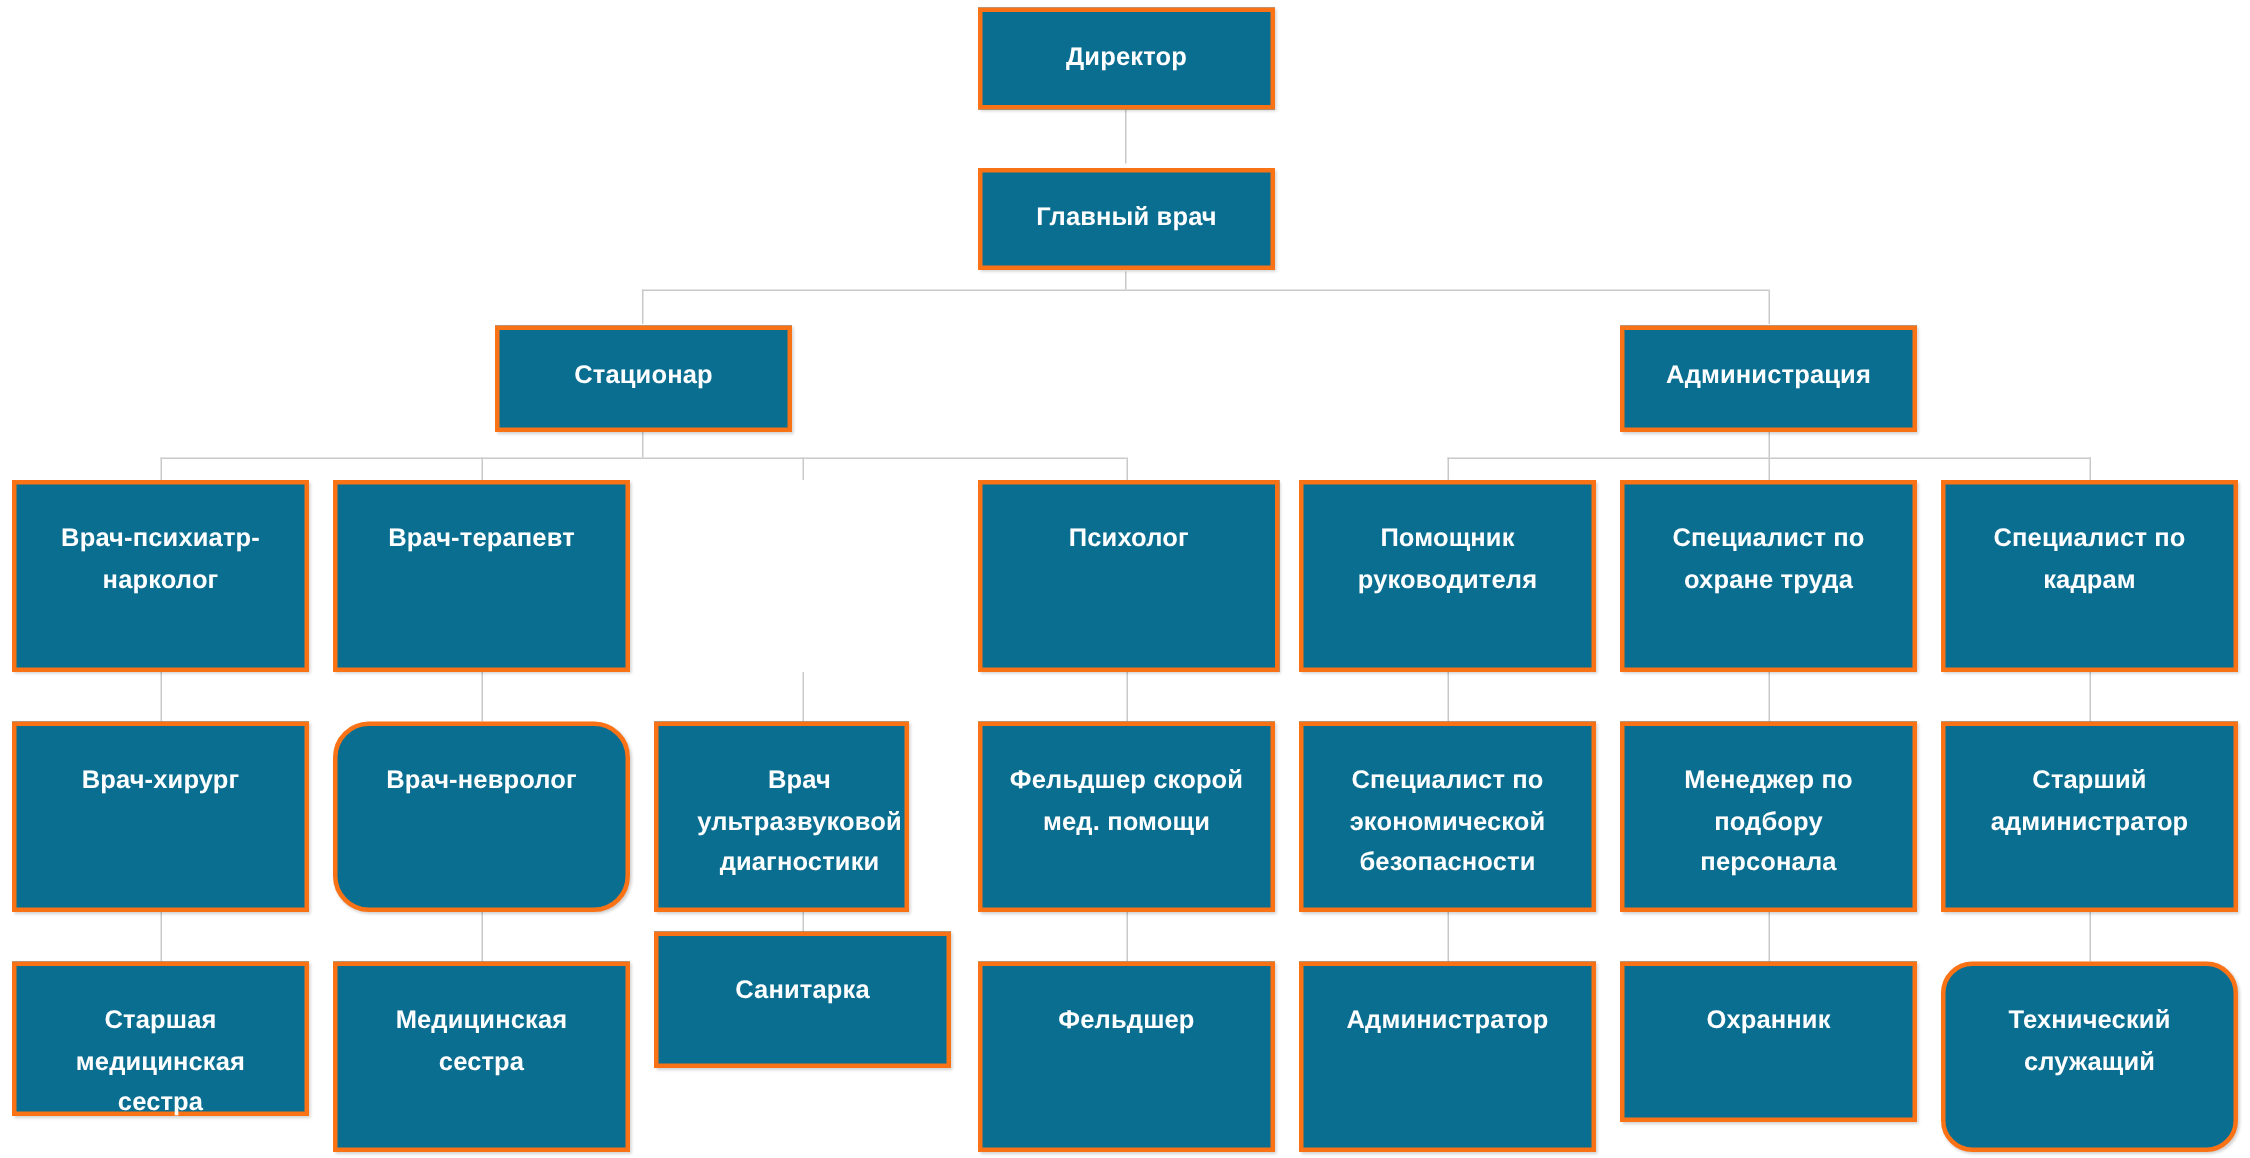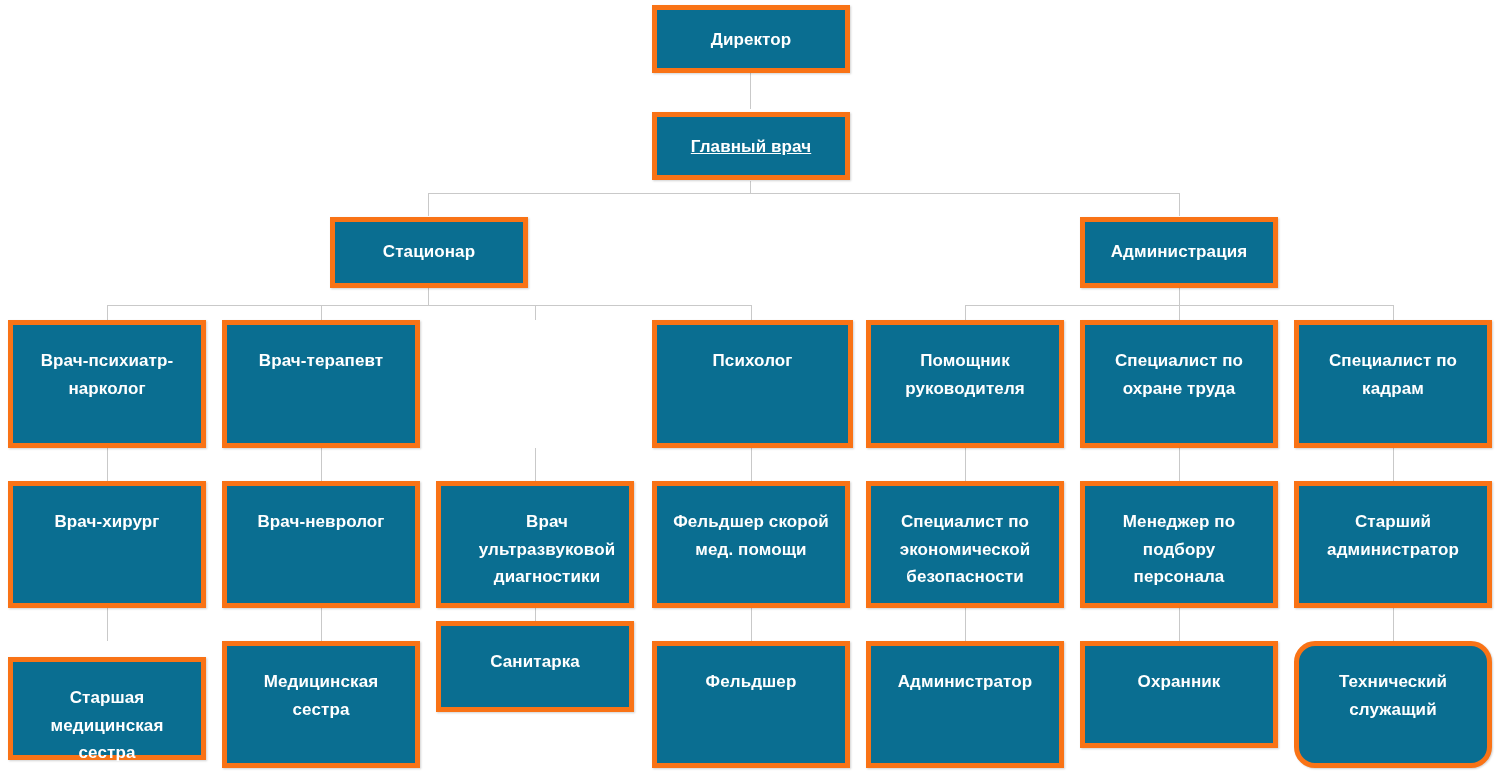--- a/index.html
+++ b/index.html
@@ -21,21 +21,21 @@
   .node {
     position: absolute;
     box-sizing: border-box;
     background: #0a6e91;
     color: #ffffff;
     font-size: 17px;
     font-weight: bold;
     line-height: 1.62;
     text-align: center;
     letter-spacing: 0.1px;
-    border: 5px solid #f97316;
+    border: 3px solid #f97316;
     box-shadow: 1px 1px 2px rgba(0,0,0,0.18);
     display: block;
     padding-top: 16px;
     white-space: pre-line;
     cursor: pointer;
   }
   .node.pad-22 { padding-top: 22px; }
   .connector {
     position: absolute;
     background: #c9c9c9;
@@ -80,53 +80,53 @@
   <div class="connector v" style="left:107px; top:608px; height:33px;"></div>
   <div class="connector v" style="left:321px; top:608px; height:33px;"></div>
   <div class="connector v" style="left:535px; top:608px; height:33px;"></div>
   <div class="connector v" style="left:751px; top:608px; height:33px;"></div>
   <div class="connector v" style="left:965px; top:608px; height:33px;"></div>
   <div class="connector v" style="left:1179px; top:608px; height:33px;"></div>
   <div class="connector v" style="left:1393px; top:608px; height:33px;"></div>
 
   <div class="node" style="left:652px; top:5px; width:198px; height:68px;">Директор</div>
 
-  <div class="node" style="left:652px; top:112px; width:198px; height:68px;text-decoration:underline;">Главный врач</div>
+  <div class="node" style="left:652px; top:112px; width:198px; height:68px;">Главный врач</div>
 
   <div class="node" style="left:330px; top:217px; width:198px; height:71px;">Стационар</div>
   <div class="node" style="left:1080px; top:217px; width:198px; height:71px;">Администрация</div>
 
   <div class="node pad-22" style="left:8px; top:320px; width:198px; height:128px;">Врач-психиатр-
 нарколог</div>
   <div class="node pad-22" style="left:222px; top:320px; width:198px; height:128px;">Врач-терапевт</div>
   <div class="node pad-22" style="left:652px; top:320px; width:201px; height:128px;">Психолог</div>
   <div class="node pad-22" style="left:866px; top:320px; width:198px; height:128px;">Помощник
 руководителя</div>
   <div class="node pad-22" style="left:1080px; top:320px; width:198px; height:128px;">Специалист по
 охране труда</div>
   <div class="node pad-22" style="left:1294px; top:320px; width:198px; height:128px;">Специалист по
 кадрам</div>
 
   <div class="node pad-22" style="left:8px; top:481px; width:198px; height:127px;">Врач-хирург</div>
-  <div class="node pad-22" style="left:222px; top:481px; width:198px; height:127px;">Врач-невролог</div>
-  <div class="node pad-22" style="left:436px; top:481px; width:198px; height:127px;padding-left:24px;">Врач
+  <div class="node pad-22" style="left:222px; top:481px; width:198px; height:127px;border-radius:24px;">Врач-невролог</div>
+  <div class="node pad-22" style="left:436px; top:481px; width:170px; height:127px;padding-left:24px;">Врач
 ультразвуковой
 диагностики</div>
   <div class="node pad-22" style="left:652px; top:481px; width:198px; height:127px;">Фельдшер скорой
 мед. помощи</div>
   <div class="node pad-22" style="left:866px; top:481px; width:198px; height:127px;">Специалист по
 экономической
 безопасности</div>
   <div class="node pad-22" style="left:1080px; top:481px; width:198px; height:127px;">Менеджер по
 подбору
 персонала</div>
   <div class="node pad-22" style="left:1294px; top:481px; width:198px; height:127px;">Старший
 администратор</div>
 
-  <div class="node pad-22" style="left:8px; top:641px; width:198px; height:103px;margin-top:16px;">Старшая
+  <div class="node pad-22" style="left:8px; top:641px; width:198px; height:103px;">Старшая
 медицинская
 сестра</div>
   <div class="node pad-22" style="left:222px; top:641px; width:198px; height:127px;">Медицинская
 сестра</div>
   <div class="node pad-22" style="left:436px; top:621px; width:198px; height:91px;">Санитарка</div>
   <div class="node pad-22" style="left:652px; top:641px; width:198px; height:127px;">Фельдшер</div>
   <div class="node pad-22" style="left:866px; top:641px; width:198px; height:127px;">Администратор</div>
   <div class="node pad-22" style="left:1080px; top:641px; width:198px; height:107px;">Охранник</div>
   <div class="node pad-22" style="left:1294px; top:641px; width:198px; height:127px;border-radius:21px;">Технический
 служащий</div>

